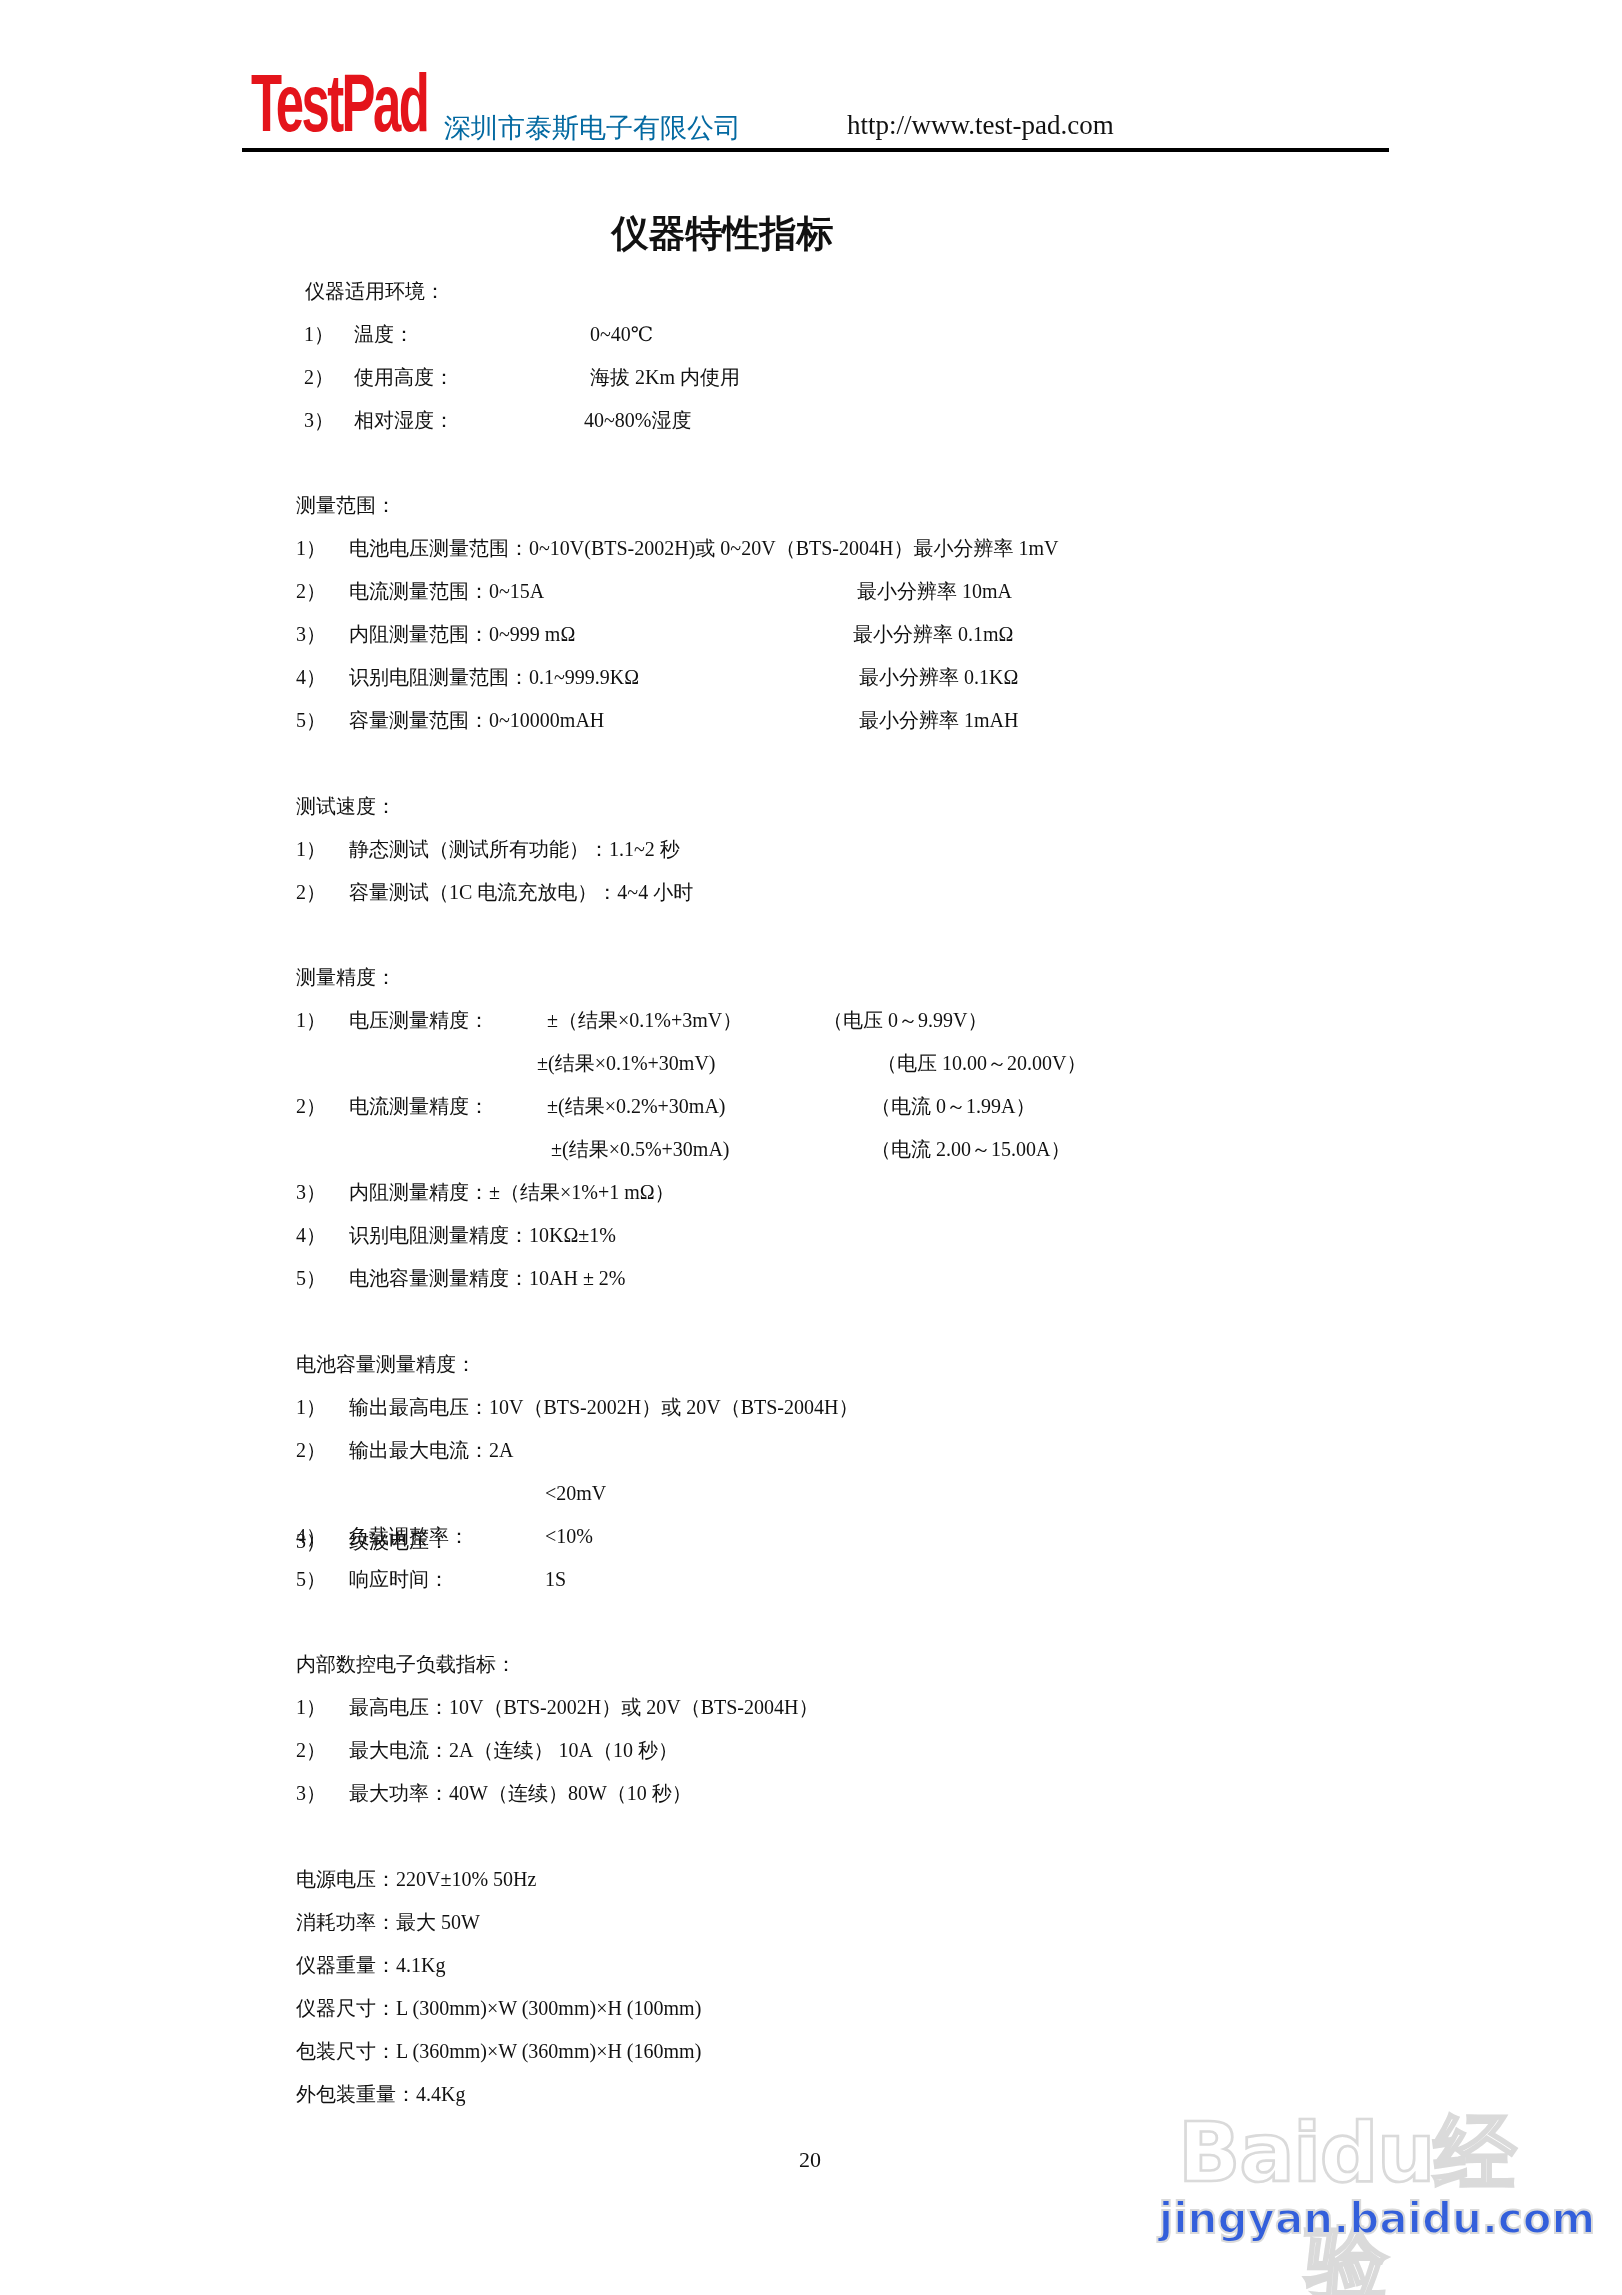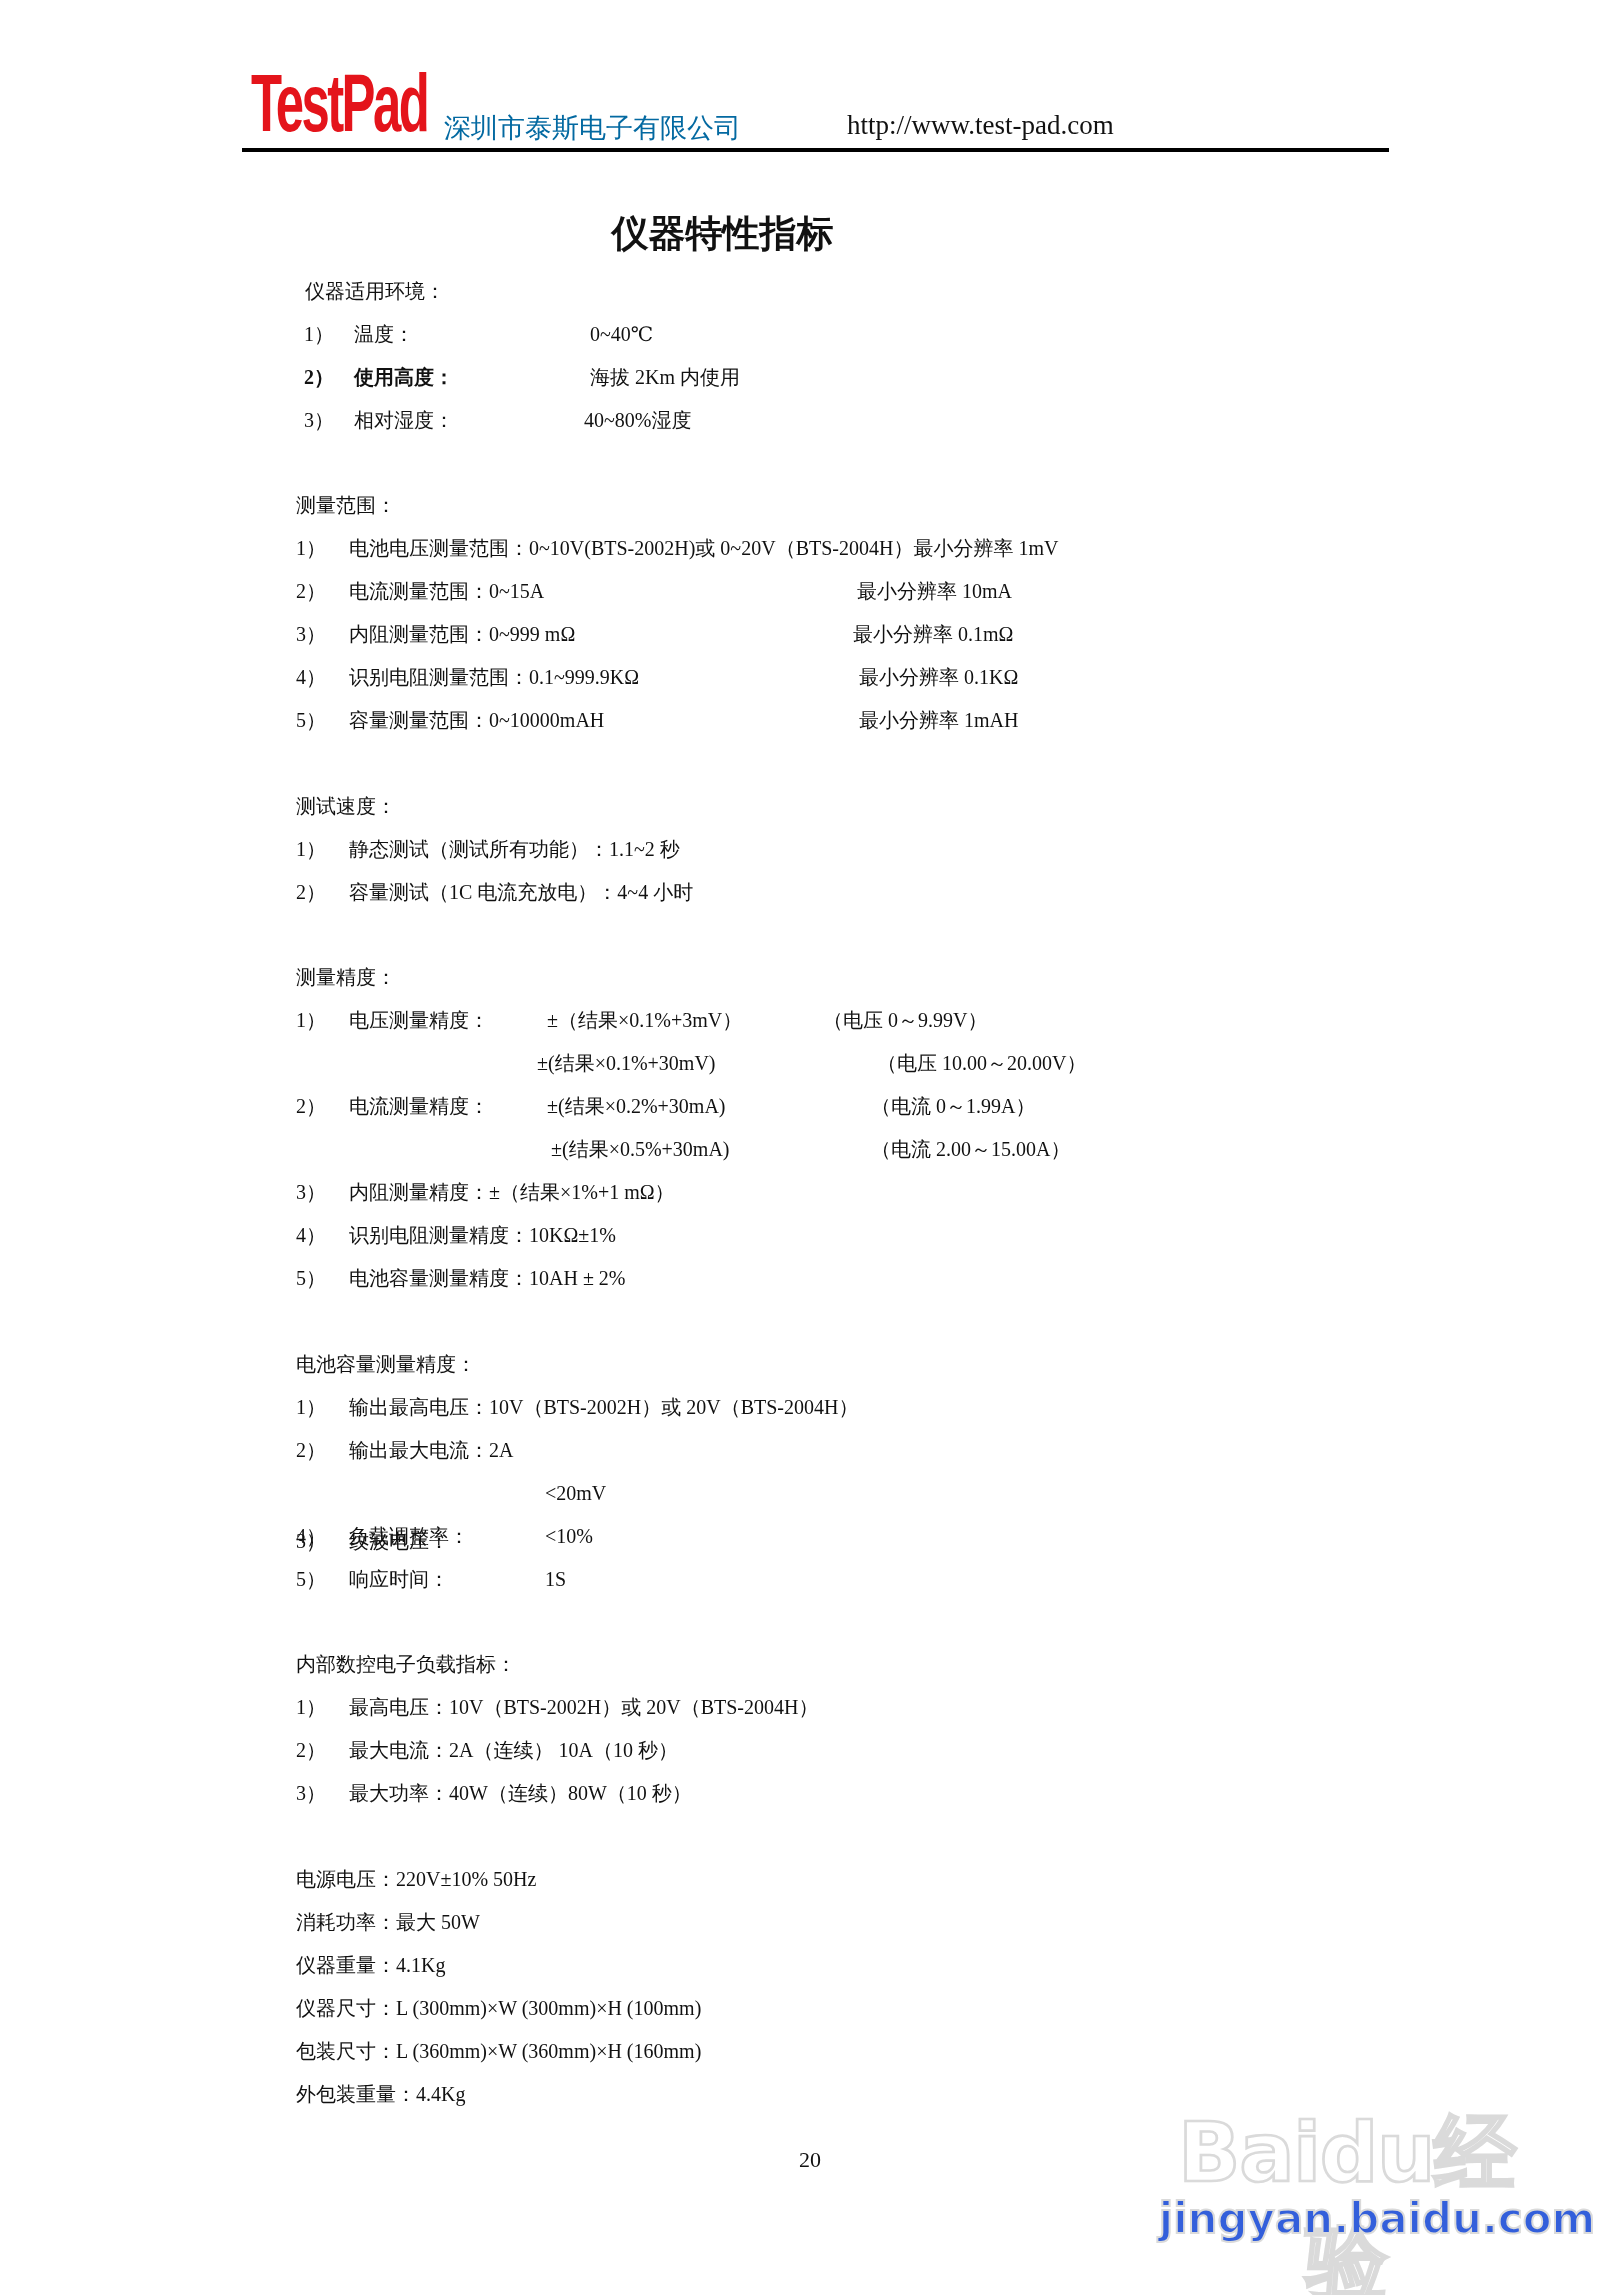--- a/index.html
+++ b/index.html
@@ -35,21 +35,21 @@
 <div class="rule"></div>
 
 <div class="abs title">仪器特性指标</div>
 
 <div class="line" style="left:305px; top:276px;">仪器适用环境：</div>
 <div>
   <div class="line" style="left:304px; top:319px;">
     <span class="numi">1）</span><span>温度：</span>
   </div>
   <div class="col line" style="left:590px; top:319px;">0~40℃</div>
-  <div class="line" style="left:304px; top:362px;font-weight:bold;">
+  <div class="line" style="left:304px; top:362px;">
     <span class="numi">2）</span><span>使用高度：</span>
   </div>
   <div class="col line" style="left:590px; top:362px;">海拔 2Km 内使用</div>
   <div class="line" style="left:304px; top:405px;">
     <span class="numi">3）</span><span>相对湿度：</span>
   </div>
   <div class="col line" style="left:584px; top:405px;">40~80%湿度</div>
 </div>
 
 <div class="line" style="left:296px; top:490px;">测量范围：</div>

